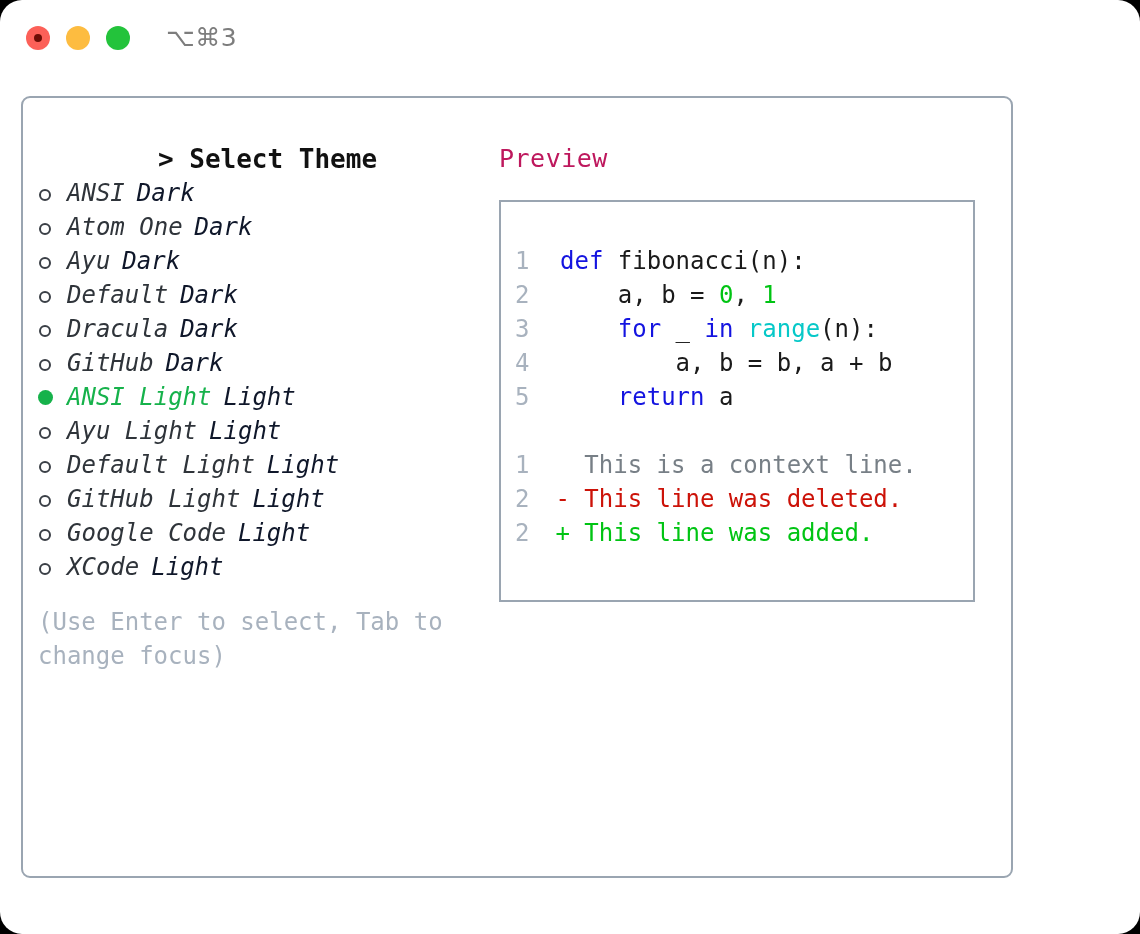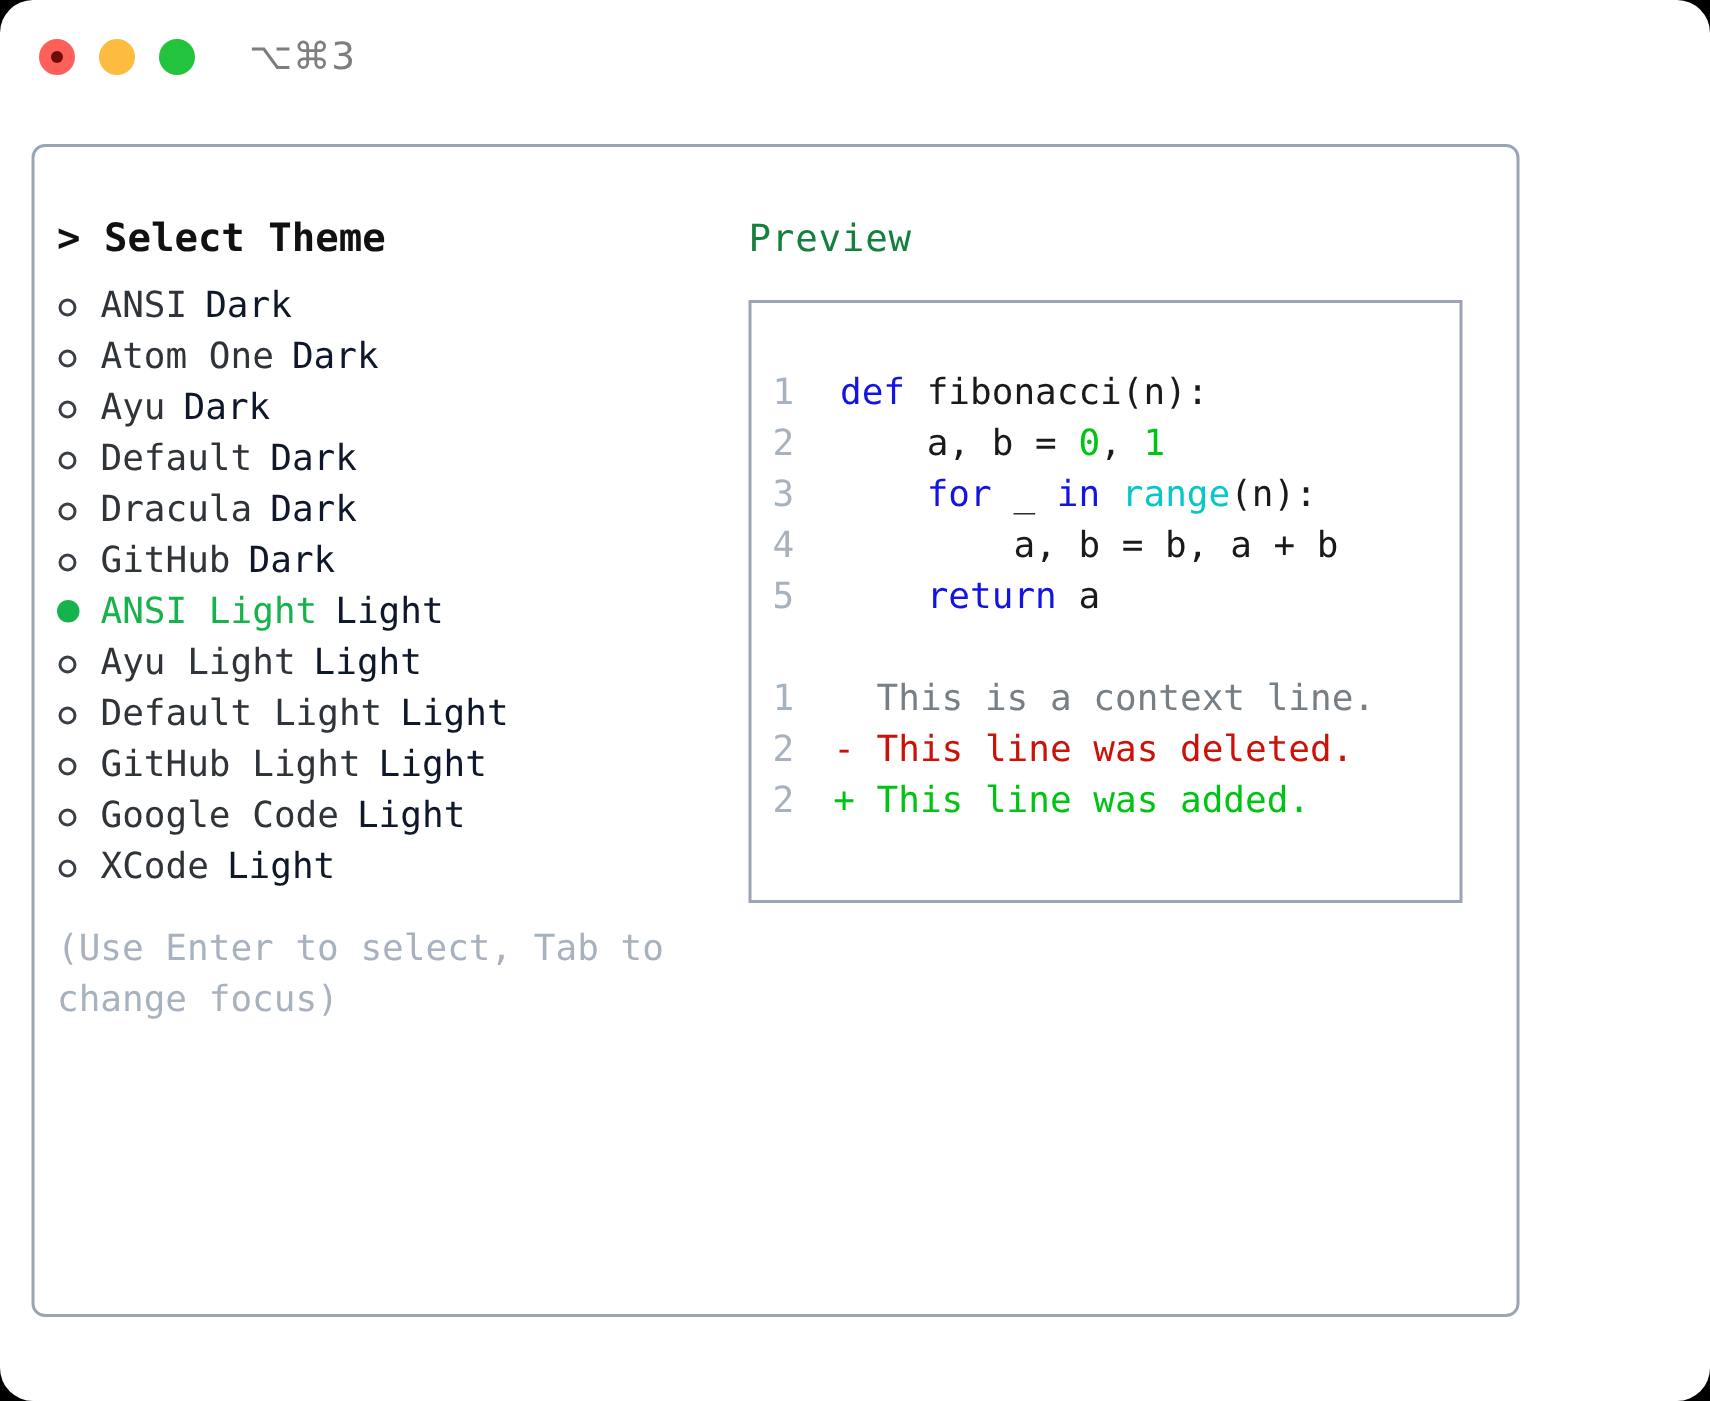--- a/index.html
+++ b/index.html
@@ -90,22 +90,23 @@
     top: 44px;
     width: 460px;
   }
   #theme-header {
     font-size: 26px;
     line-height: 34px;
     font-weight: bold;
     color: #111111;
     white-space: pre;
     padding-left: 1px;
-  }
-  .theme-list { margin-top: 10px; }
+    text-align: center;
+  }
+  .theme-list { margin-top: 0px; font-style: italic; }
   .theme-row {
     display: flex;
     align-items: baseline;
     height: 34px;
     font-size: 24px;
     line-height: 34px;
     white-space: pre;
   }
   .radio {
     width: 24px;
@@ -164,21 +165,21 @@
   
   #preview-column {
     position: absolute;
     left: 476px;
     top: 44px;
     width: 500px;
   }
   #preview-header {
     font-size: 25px;
     line-height: 34px;
-    color: #15803d;
+    color: #be185d;
     letter-spacing: 0.5px;
     white-space: pre;
   }
   #preview-box {
     margin-top: 24px;
     width: 476px;
     height: 402px;
     border: 2px solid #9aa5b1;
     box-sizing: border-box;
     background: #ffffff;

